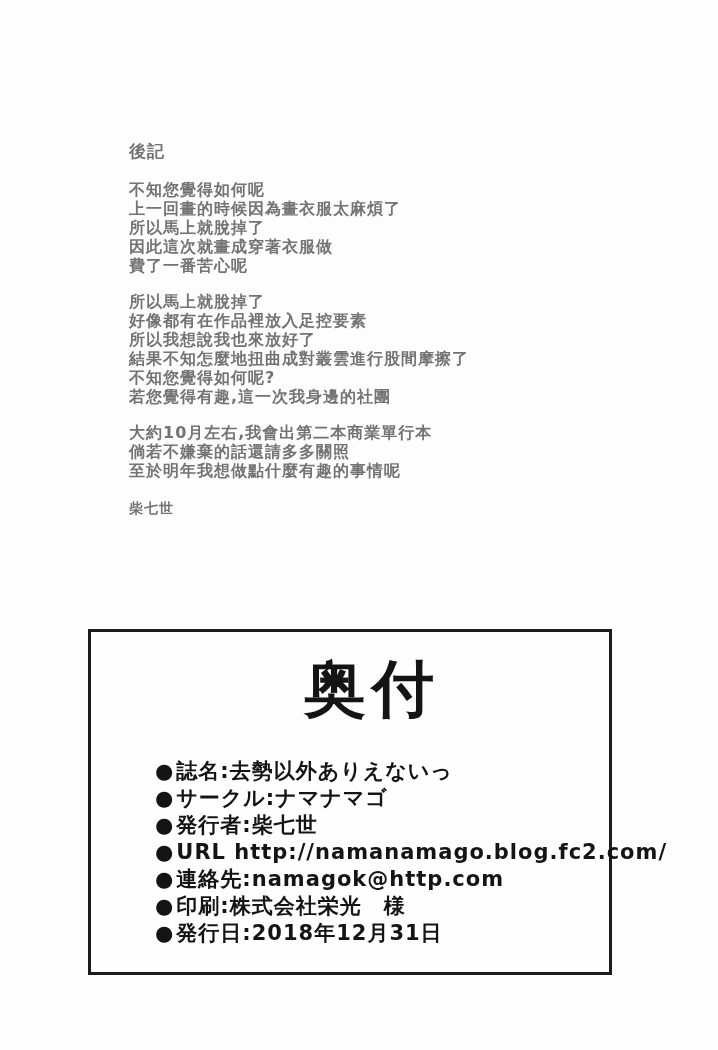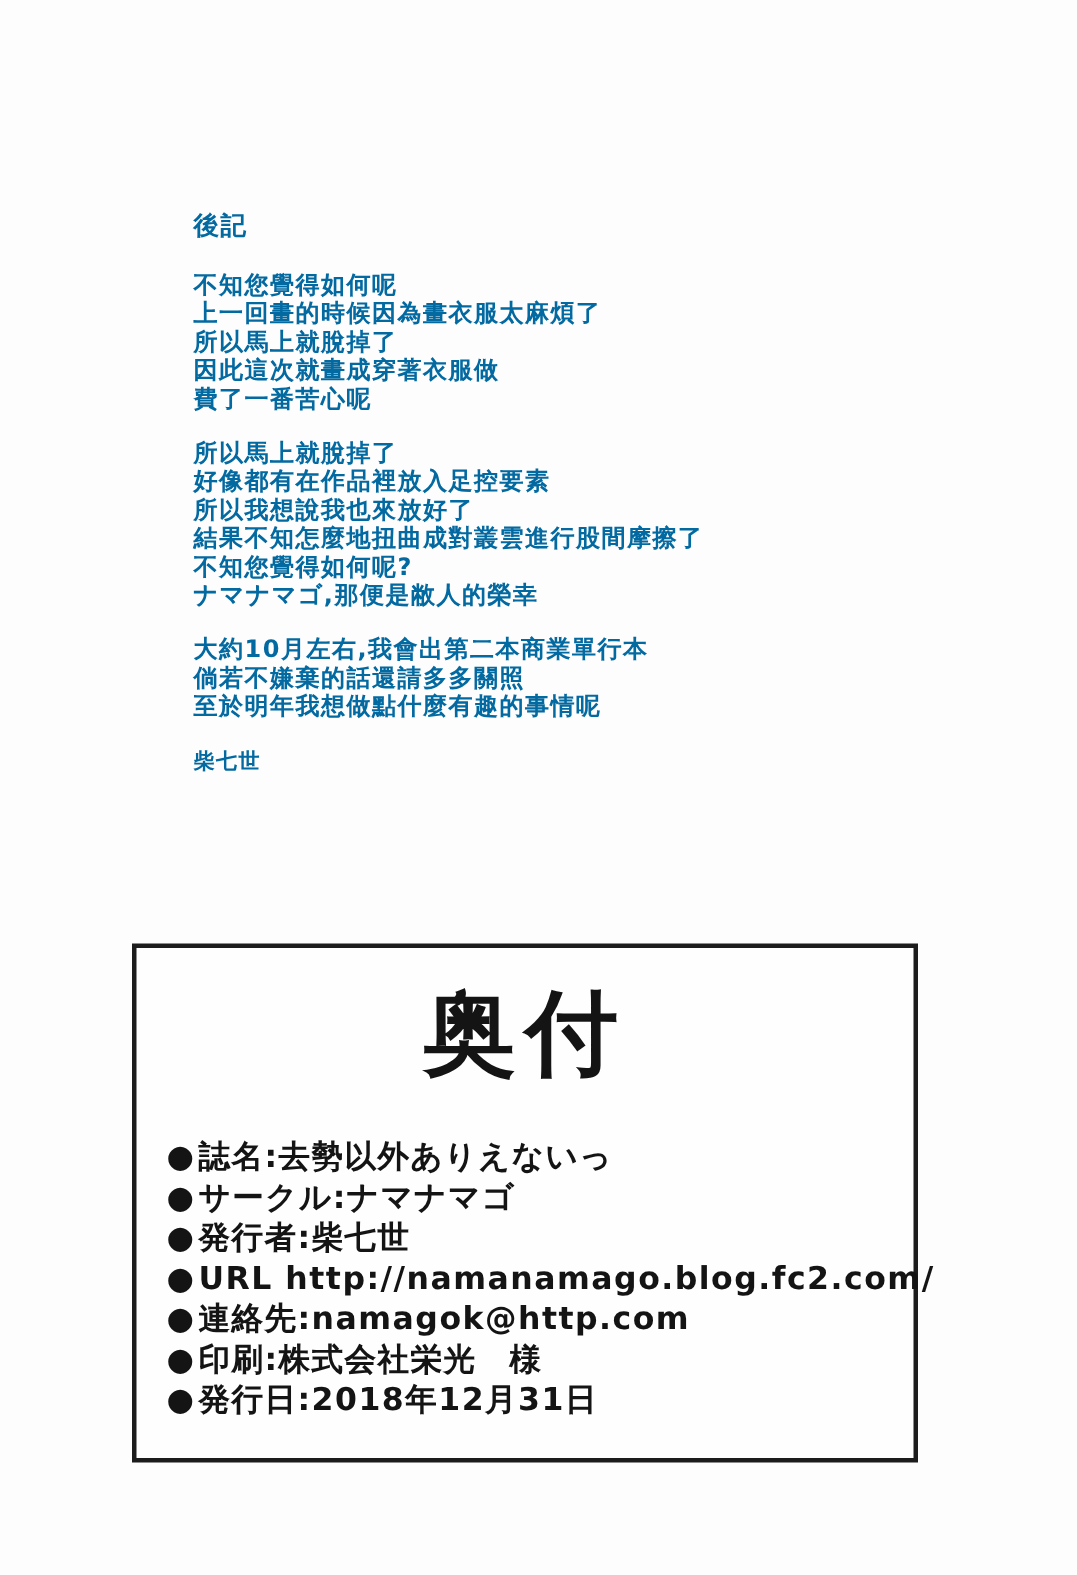--- a/index.html
+++ b/index.html
@@ -20,21 +20,21 @@
 
   
   .afterword {
     position: absolute;
     left: 129px;
     top: 142px;
     font-size: 16px;
     font-weight: 700;
     line-height: 19px;
     letter-spacing: 1px;
-    color: #0369a1;
+    color: #737373;
   }
   .afterword .heading {
     margin: 0 0 19px 0;
     font-size: 17px;
     font-weight: 700;
   }
   .afterword .block {
     margin: 0 0 17px 0;
   }
   .afterword .line {
@@ -48,20 +48,21 @@
   
   .colophon {
     position: absolute;
     left: 88px;
     top: 629px;
     width: 524px;
     height: 346px;
     border: 3px solid #1c1c1c;
     box-sizing: border-box;
     background: #fefefe;
+    padding-left: 44px;
   }
   .colophon-title {
     margin-top: 22px;
     text-align: center;
     font-size: 62px;
     line-height: 70px;
     font-weight: 800;
     letter-spacing: 6px;
     color: #141414;
   }
@@ -98,21 +99,21 @@
       <div class="line">因此這次就畫成穿著衣服做</div>
       <div class="line">費了一番苦心呢</div>
     </div>
 
     <div class="block">
       <div class="line">所以馬上就脫掉了</div>
       <div class="line">好像都有在作品裡放入足控要素</div>
       <div class="line">所以我想說我也來放好了</div>
       <div class="line">結果不知怎麼地扭曲成對叢雲進行股間摩擦了</div>
       <div class="line">不知您覺得如何呢?</div>
-      <div class="line">ナマナマゴ,那便是敝人的榮幸</div>
+      <div class="line">若您覺得有趣,這一次我身邊的社團</div>
     </div>
 
     <div class="block">
       <div class="line">大約10月左右,我會出第二本商業單行本</div>
       <div class="line">倘若不嫌棄的話還請多多關照</div>
       <div class="line">至於明年我想做點什麼有趣的事情呢</div>
     </div>
 
     <div class="signature">柴七世</div>
   </section>

